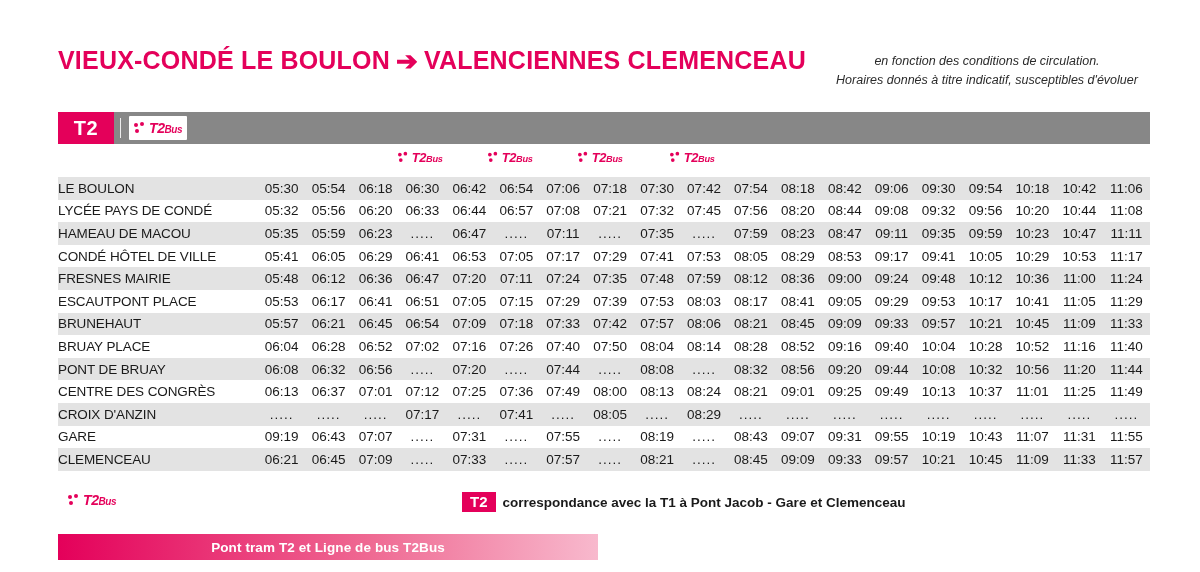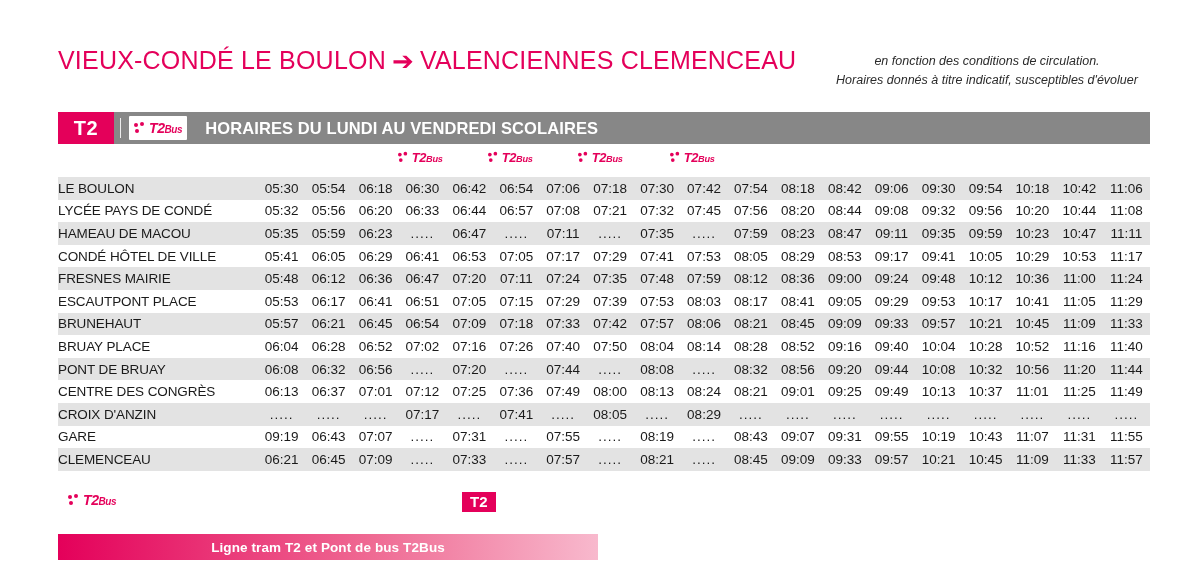--- a/index.html
+++ b/index.html
@@ -27,21 +27,21 @@
     left: 0;
     top: 46px;
     width: 1200px;
     height: 46px;
   }
   .route-title {
     position: absolute;
     left: 58px;
     top: 0;
     font-size: 25px;
-    font-weight: normal;
+    font-weight: bold;
     color: #e4005a;
     letter-spacing: 0.2px;
     white-space: nowrap;
   }
   .route-title .arrow {
     font-size: 26px;
     padding: 0 6px;
     vertical-align: -1px;
   }
   .notice {
@@ -259,21 +259,20 @@
     <div class="hdr-logo-wrap">
       <span class="t2bus-logo">
         <span class="dots">
             <i></i>
             <i></i>
             <i></i>
           </span>
         <span class="word">T2<span class="small">Bus</span></span>
       </span>
     </div>
-    <div class="hdr-title">HORAIRES DU LUNDI AU VENDREDI SCOLAIRES</div>
   </div>
 
   <div class="conn-strip">
     <span class="mini-logo t2bus-logo" style="left:340px;">
       <span class="dots">
           <i></i>
           <i></i>
           <i></i>
         </span>
       <span class="word">T2<span class="small">Bus</span></span>
@@ -603,20 +602,21 @@
         <span class="dots">
             <i></i>
             <i></i>
             <i></i>
           </span>
         <span class="word">T2<span class="small">Bus</span></span>
       </span>
     </div>
     <div class="legend-item two">
       <span class="t2-badge">T2</span>
+      <span>correspondance avec la T1 à Pont Jacob - Gare et Clemenceau</span>
     </div>
   </div>
 
   <div class="bottom-bar">
-    <span>Ligne tram T2 et Pont de bus T2Bus</span>
+    <span>Pont tram T2 et Ligne de bus T2Bus</span>
   </div>
 
 </div>
 
 </body></html>

